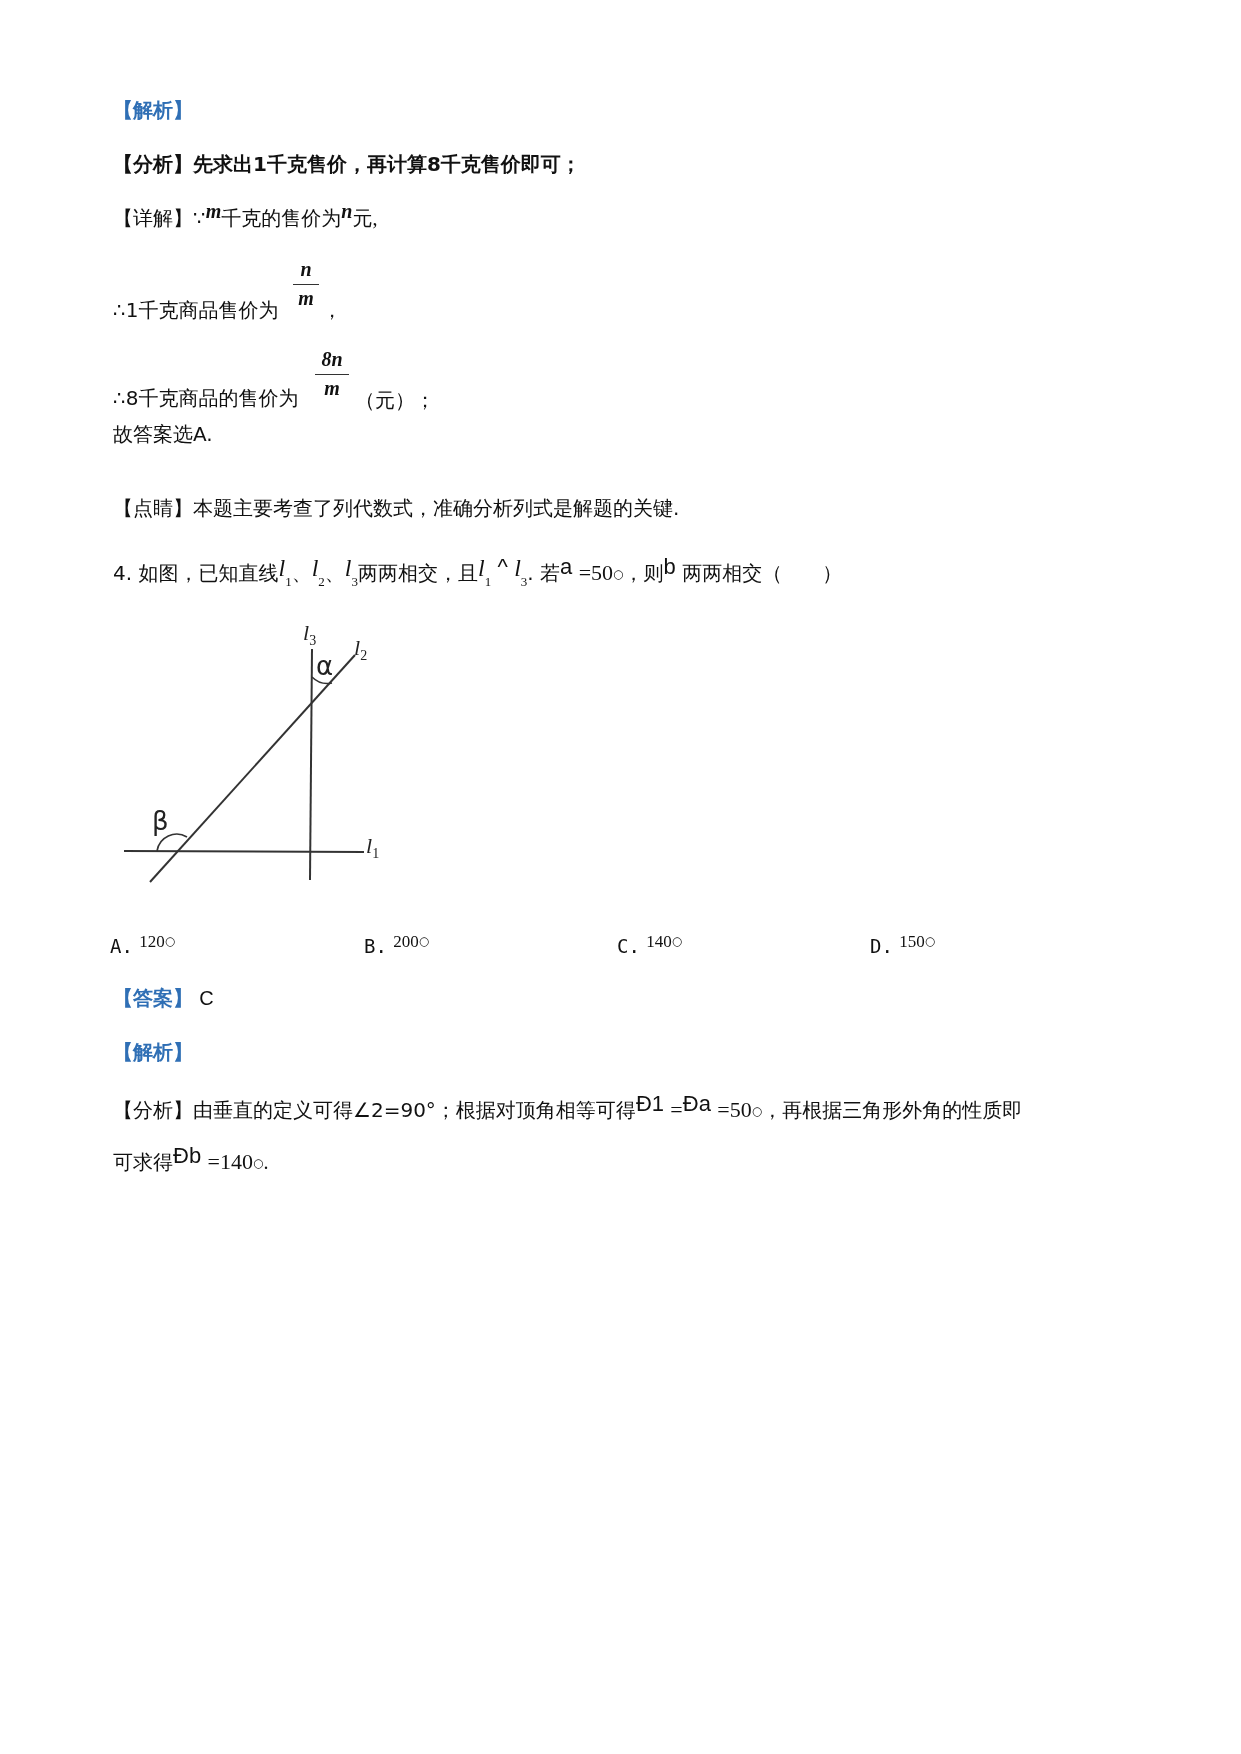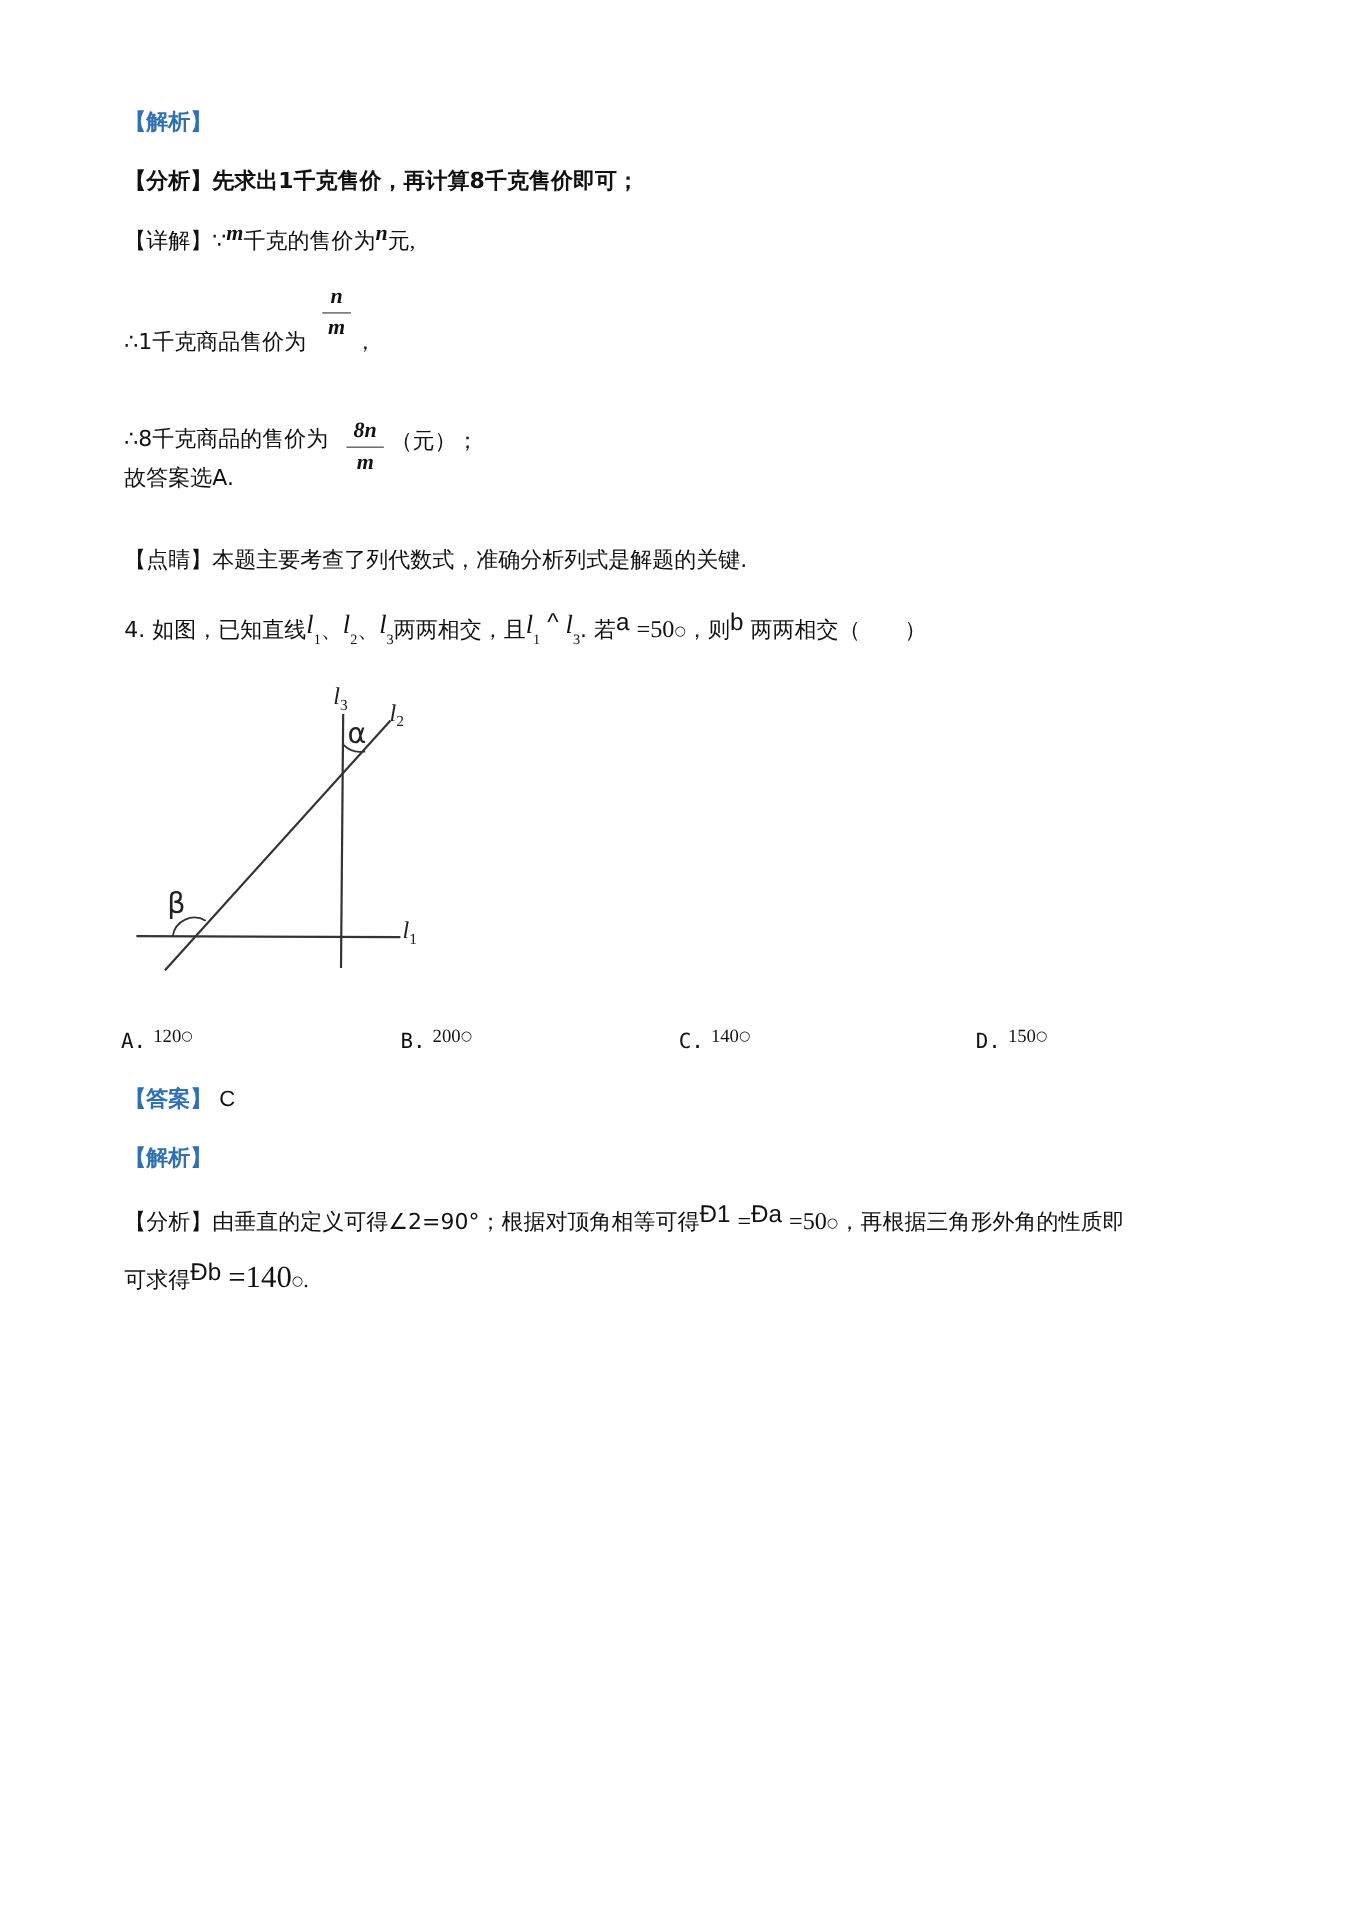--- a/index.html
+++ b/index.html
@@ -119,21 +119,21 @@
 <div class="frac" style="left:293px; top:258px; width:26px;">
   <div>n</div>
   <div class="bar"></div>
   <div>m</div>
 </div>
 <div class="line" style="left:322px; top:296px;">，</div>
 
 <div class="line" style="top:384px;">
   <span>∴</span><span>8千克商品的售价为</span>
 </div>
-<div class="frac" style="left:315px; top:348px; width:34px;margin-top:32px;">
+<div class="frac" style="left:315px; top:348px; width:34px;">
   <div>8n</div>
   <div class="bar"></div>
   <div>m</div>
 </div>
 <div class="line" style="left:355px; top:386px;">（元）；</div>
 
 <div class="line" style="top:420px;">故答案选A.</div>
 
 <div class="line" style="top:494px;">
   <span>【点睛】</span><span>本题主要考查了列代数式，准确分析列式是解题的关键.</span>
@@ -172,34 +172,34 @@
   <span class="opt-val">120</span><span class="deg">○</span>
 </div>
 <div class="option" style="left:364px;">
   <span class="opt-letter">B.</span>
   <span class="opt-val">200</span><span class="deg">○</span>
 </div>
 <div class="option" style="left:617px;">
   <span class="opt-letter">C.</span>
   <span class="opt-val">140</span><span class="deg">○</span>
 </div>
-<div class="option" style="left:870px;margin-left:17px;">
+<div class="option" style="left:870px;">
   <span class="opt-letter">D.</span>
   <span class="opt-val">150</span><span class="deg">○</span>
 </div>
 
 <div class="line" style="top:984px;">
   <span class="tag-blue">【答案】</span>
   <span style="font-family:'Liberation Sans',sans-serif;">C</span>
 </div>
 
 <div class="line tag-blue" style="top:1038px;">【解析】</div>
 
 <div class="line" style="top:1096px;">
   <span>【分析】</span><span>由垂直的定义可得∠2=90°；根据对顶角相等可得</span><span class="sans-sym">Ð1</span>
   <span class="serif" style="font-size:22px;">=</span><span class="sans-sym">Ða</span>
   <span class="serif" style="font-size:22px;">=50</span><span class="deg">○</span><span>，再根据三角形外角的性质即</span>
 </div>
 
 <div class="line" style="top:1148px;">
   <span>可求得</span><span class="sans-sym">Ðb</span>
-  <span class="serif" style="font-size:28px;">=140</span><span class="deg">○</span><span class="serif">.</span>
+  <span class="serif" style="font-size:22px;">=140</span><span class="deg">○</span><span class="serif">.</span>
 </div>
 
 </body></html>

